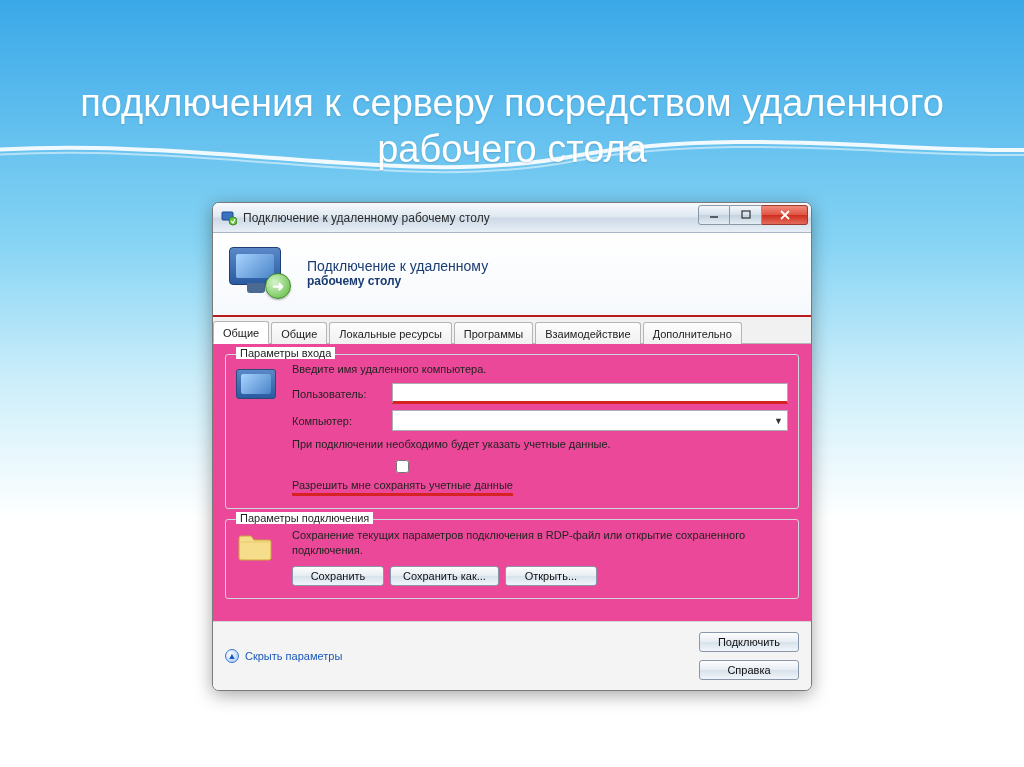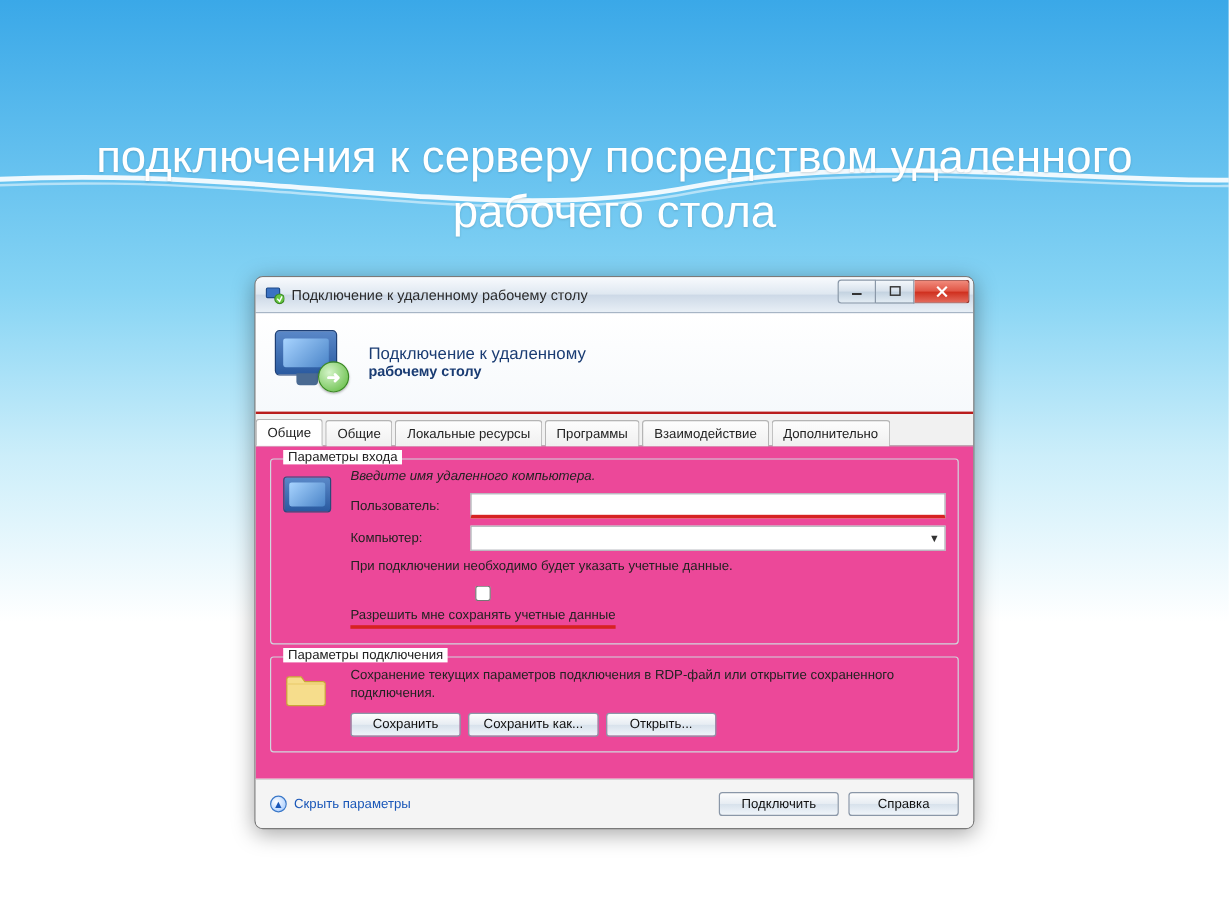--- a/index.html
+++ b/index.html
@@ -99,21 +99,21 @@
     border:1px solid #d0d6dd;border-radius:3px;margin-bottom:10px;
     padding:8px 10px 12px 10px; position:relative;
   }
   .fieldset-legend{
     position:absolute;top:-8px;left:10px;background:#fff;padding:0 4px;
     font-size:11px;color:#222;
   }
   .fs-body{display:flex;gap:12px;}
   .fs-icon{width:44px;flex:0 0 44px;}
   .fs-content{flex:1;font-size:11px;color:#222;}
-  .fs-content .instr{margin-bottom:8px;font-style:italic;}
+  .fs-content .instr{margin-bottom:8px;}
   .row{display:flex;align-items:center;gap:10px;margin-bottom:6px;}
   .row label.fl{width:90px;font-size:11px;}
   .combo, .tinput{
     flex:1;height:21px;border:1px solid #abadb3;background:#fff;font-size:11px;
     padding:0 4px;
   }
   .combo{display:flex;align-items:center;justify-content:flex-end;}
   .combo .caret{font-size:9px;color:#333;}
   .note{font-size:11px;margin:4px 0 8px 0;line-height:1.35;}
   .red-under{border-bottom:3px solid #d62222;flex-direction:column;}
@@ -132,21 +132,21 @@
     display:flex;align-items:center;justify-content:space-between;
     padding:10px 12px;border-top:1px solid #d5d5d5;background:#f4f4f4;
   }
   .link-hide{display:flex;align-items:center;gap:6px;font-size:11px;color:#1a57b8;}
   .link-hide .arr{
     width:14px;height:14px;border-radius:50%;
     background:radial-gradient(circle at 35% 35%,#fff,#99c4ff);
     border:1px solid #3a78c8;display:flex;align-items:center;justify-content:center;
     color:#1a57b8;font-size:9px;
   }
-  .footer-btns{display:flex;gap:8px;}
+  .footer-btns{display:flex;gap:8px;flex-direction:column;}
   .win-btn.primary{min-width:100px;}
   .watermark{
     position:absolute; right:210px; bottom:70px; font-size:28px; color:rgba(0,0,0,.08);
     letter-spacing:1px; pointer-events:none; z-index:1;
   }
 </style>
 </head>
 <body>
 
 <div class="slide">

